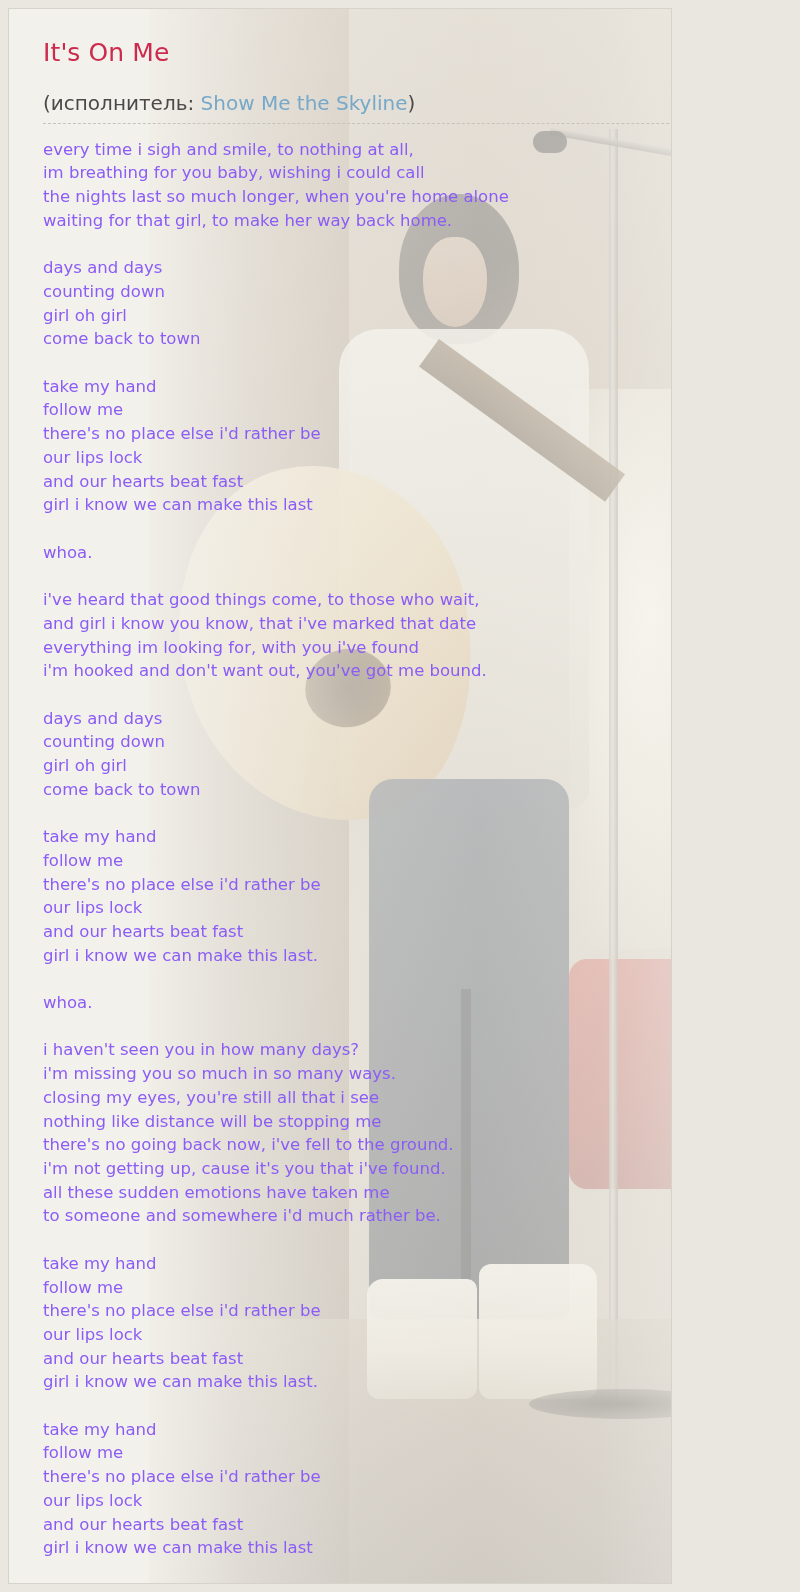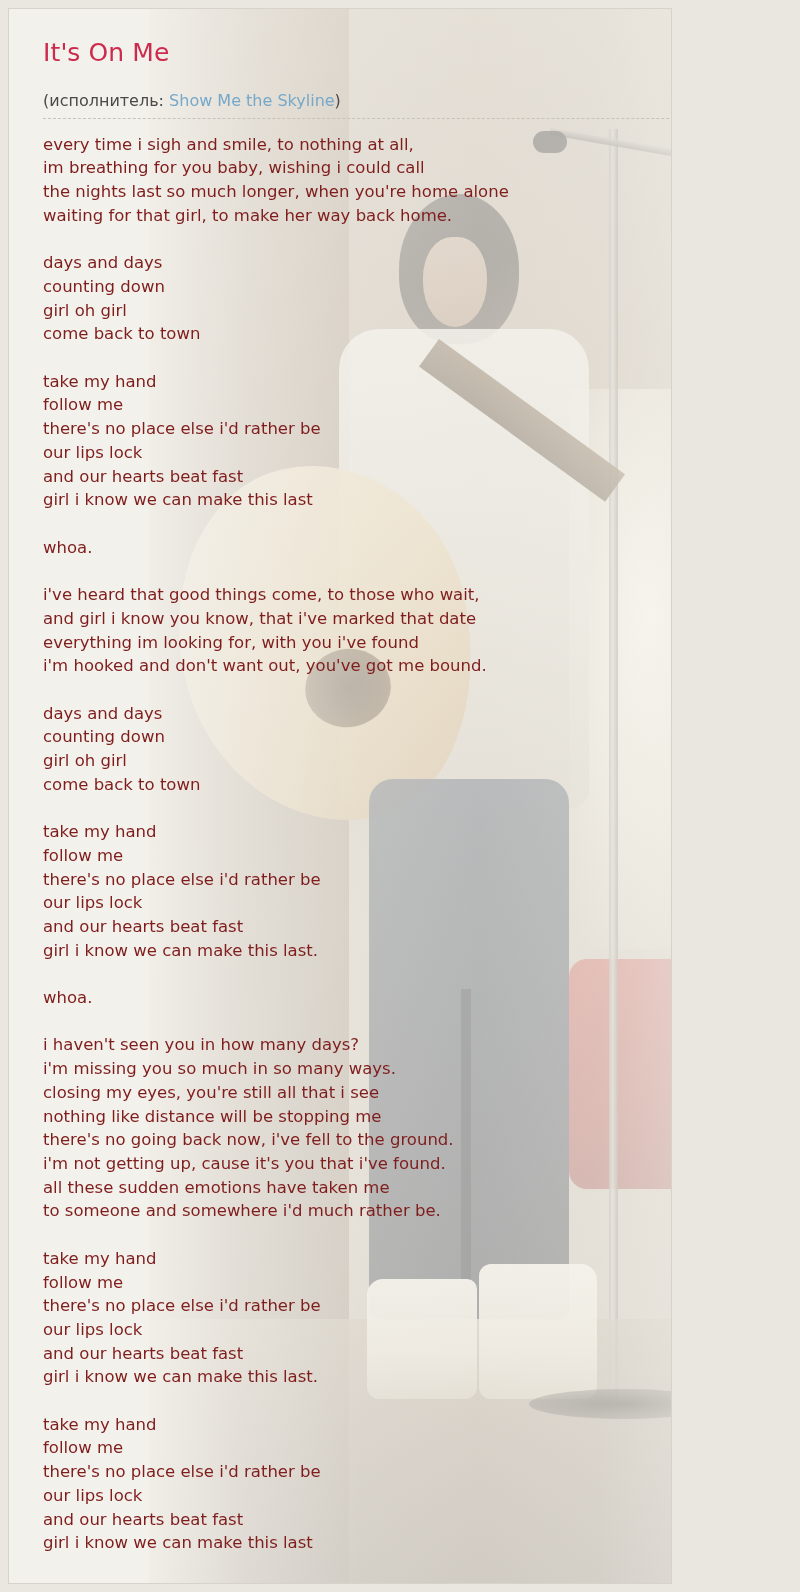--- a/index.html
+++ b/index.html
@@ -266,36 +266,36 @@
   .song-title {
     font-size: 25px;
     color: #cc2b4e;
     font-weight: normal;
     margin: 0 0 6px 0;
     line-height: 1.15;
     letter-spacing: .1px;
   }
 
   .performer-line {
-    font-size: 16px;
+    font-size: 20px;
     color: #4a4a4a;
     padding-bottom: 8px;
     border-bottom: 1px dashed #c6c3ba;
     margin-bottom: 14px;
     margin-top: 23px;
   }
   .performer-link {
     color: #76a8c9;
     text-decoration: none;
   }
 
   .lyrics {
     font-size: 16.5px;
     line-height: 23.7px;
-    color: #7f1d1d;
+    color: #8b5cf6;
     white-space: pre-wrap;
     margin: 0;
     font-family: "DejaVu Sans", "Liberation Sans", sans-serif;
   }
 </style>
 </head>
 <body>
 
 <div class="page-frame">
 

